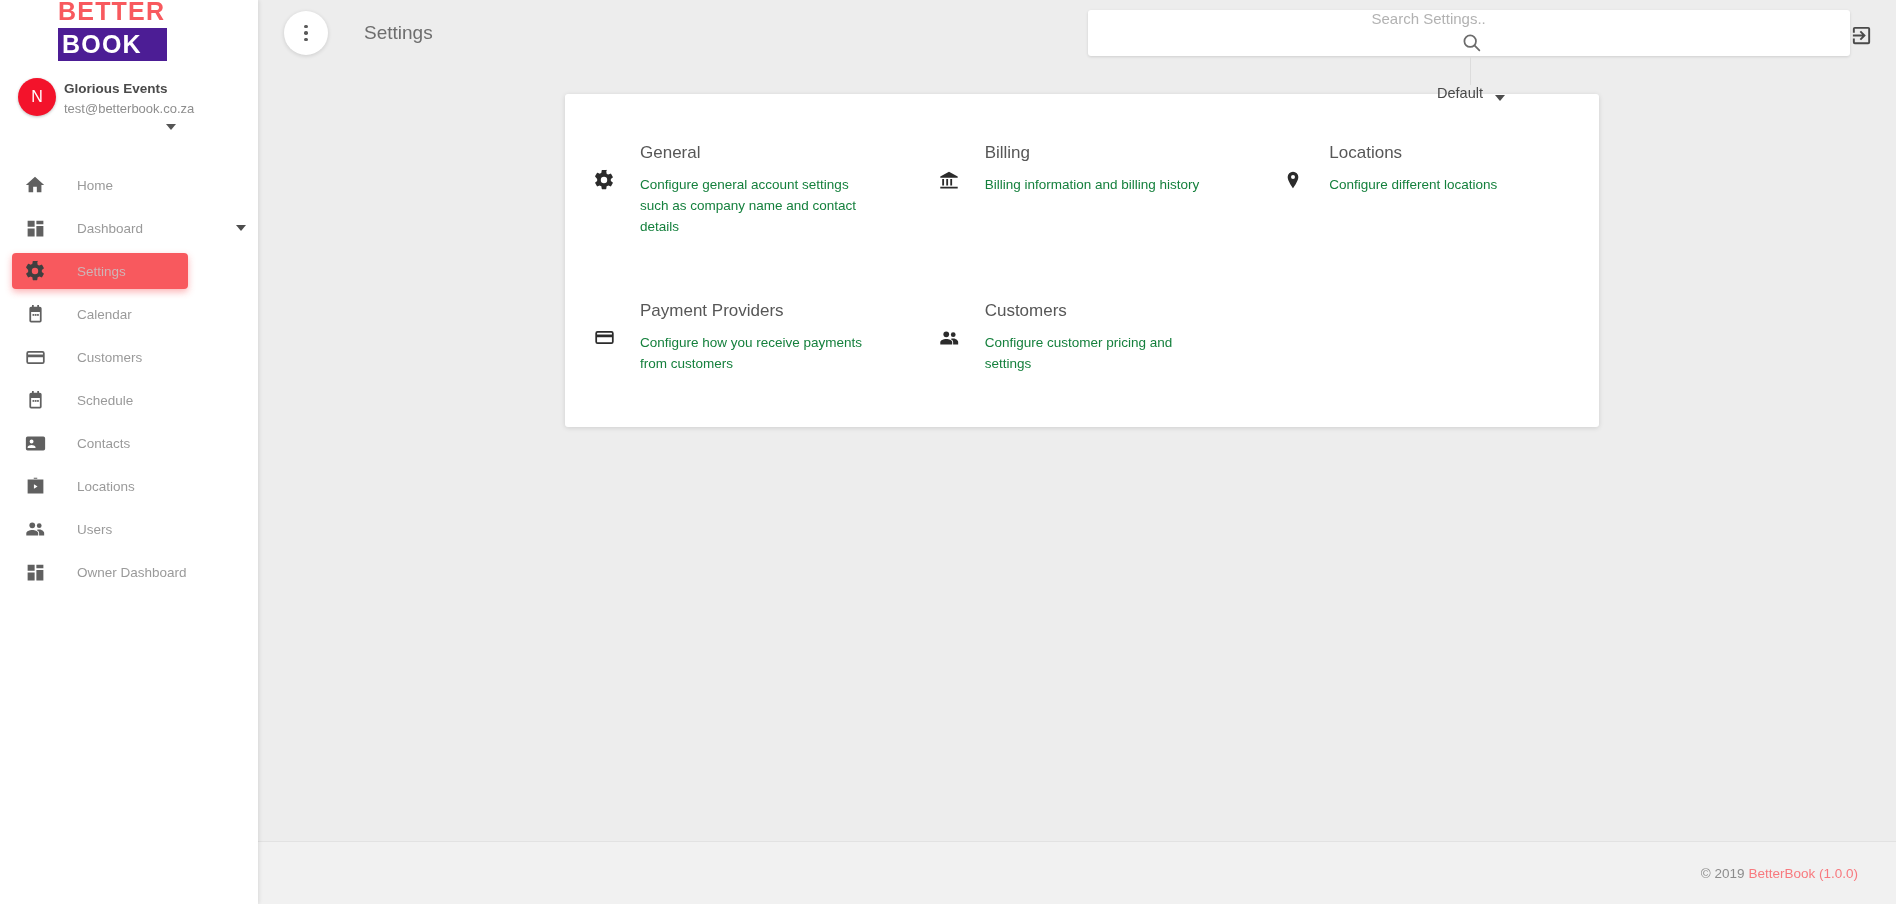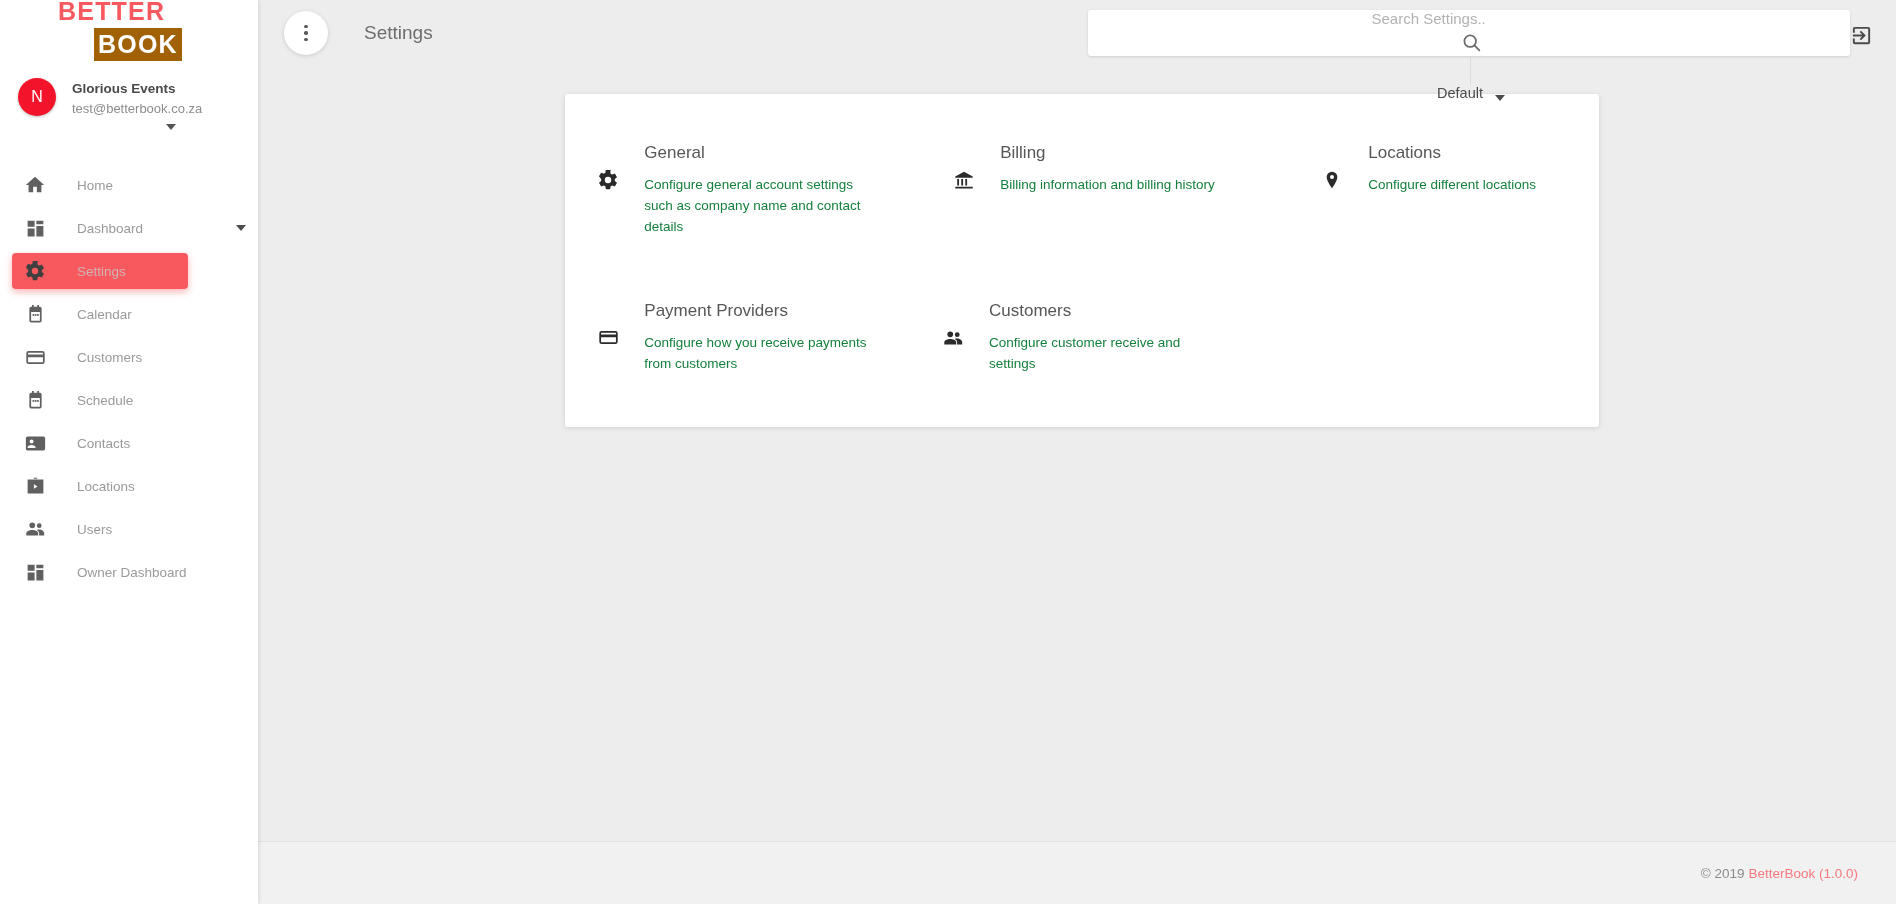--- a/index.html
+++ b/index.html
@@ -45,23 +45,22 @@
     display: inline-flex;
     align-items: stretch;
     flex-direction: column;
   }
   .logo .part-a {
     color: #f8595e;
     padding: 4px 2px 4px 0;
   }
   .logo .part-b {
     color: #ffffff;
-    background: #a16207;
+    background: #4c1d95;
     padding: 4px 4px 4px 4px;
-    margin-left: 36px;
   }
 
   .account {
     position: relative;
     height: 92px;
     padding: 22px 16px 0 18px;
     display: flex;
     align-items: flex-start;
   }
   .avatar {
@@ -71,21 +70,21 @@
     color: #fff;
     display: flex;
     align-items: center;
     justify-content: center;
     font-size: 16px;
     font-weight: 400;
     flex: 0 0 auto;
     box-shadow: 0 1px 3px rgba(0,0,0,0.25);
   }
   .account-text {
-    margin-left: 16px;
+    margin-left: 8px;
     padding-top: 1px;
   }
   .account-name {
     font-size: 13.5px;
     font-weight: 700;
     color: #4a4a4a;
     line-height: 1.45;
   }
   .account-mail {
     font-size: 13px;
@@ -275,21 +274,20 @@
     display: grid;
     grid-template-columns: repeat(3, 1fr);
     row-gap: 36px;
   }
 
   .tile {
     display: flex;
     align-items: flex-start;
     padding: 12px 24px 12px 25px;
     cursor: pointer;
-    justify-content: center;
   }
   .tile-icon {
     width: 28px;
     height: 28px;
     flex: 0 0 28px;
     display: flex;
     align-items: center;
     justify-content: center;
     color: #2b2b2b;
     margin-top: 26px;
@@ -538,21 +536,21 @@
             <span class="tile-icon" style="color: rgb(43, 43, 43);">
               <svg width="22" height="22" viewBox="0 0 24 24" fill="currentColor">
                 <circle cx="9" cy="8" r="3.1"></circle>
                 <circle cx="16.6" cy="8.4" r="2.6"></circle>
                 <path d="M9 13c-3.1 0-6.5 1.5-6.5 3.4V19h13v-2.6C15.5 14.5 12.1 13 9 13z"></path>
                 <path d="M16.6 12.6c-.9 0-1.9.13-2.8.42 1.6.86 2.7 2 2.7 3.4V19H22v-2.6c0-1.8-2.7-3.8-5.4-3.8z"></path>
               </svg>
             </span>
             <div class="tile-body">
               <div class="tile-title">Customers</div>
-              <div class="tile-desc">Configure customer receive and settings</div>
+              <div class="tile-desc">Configure customer pricing and settings</div>
             </div>
           </div>
         </div>
     </section>
   </main>
 
   <footer id="footer">
     <div class="copy">
       <span>© 2019</span><span class="brand">BetterBook (1.0.0)</span>
     </div>

